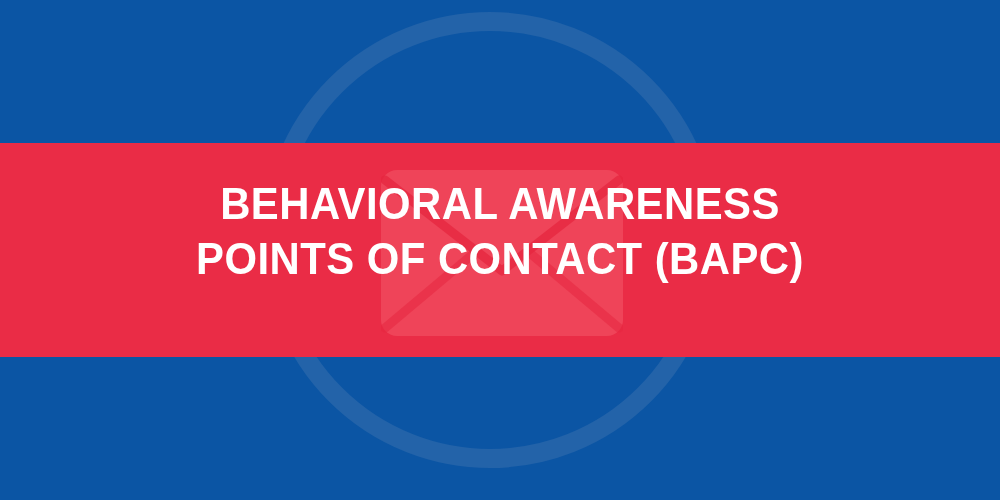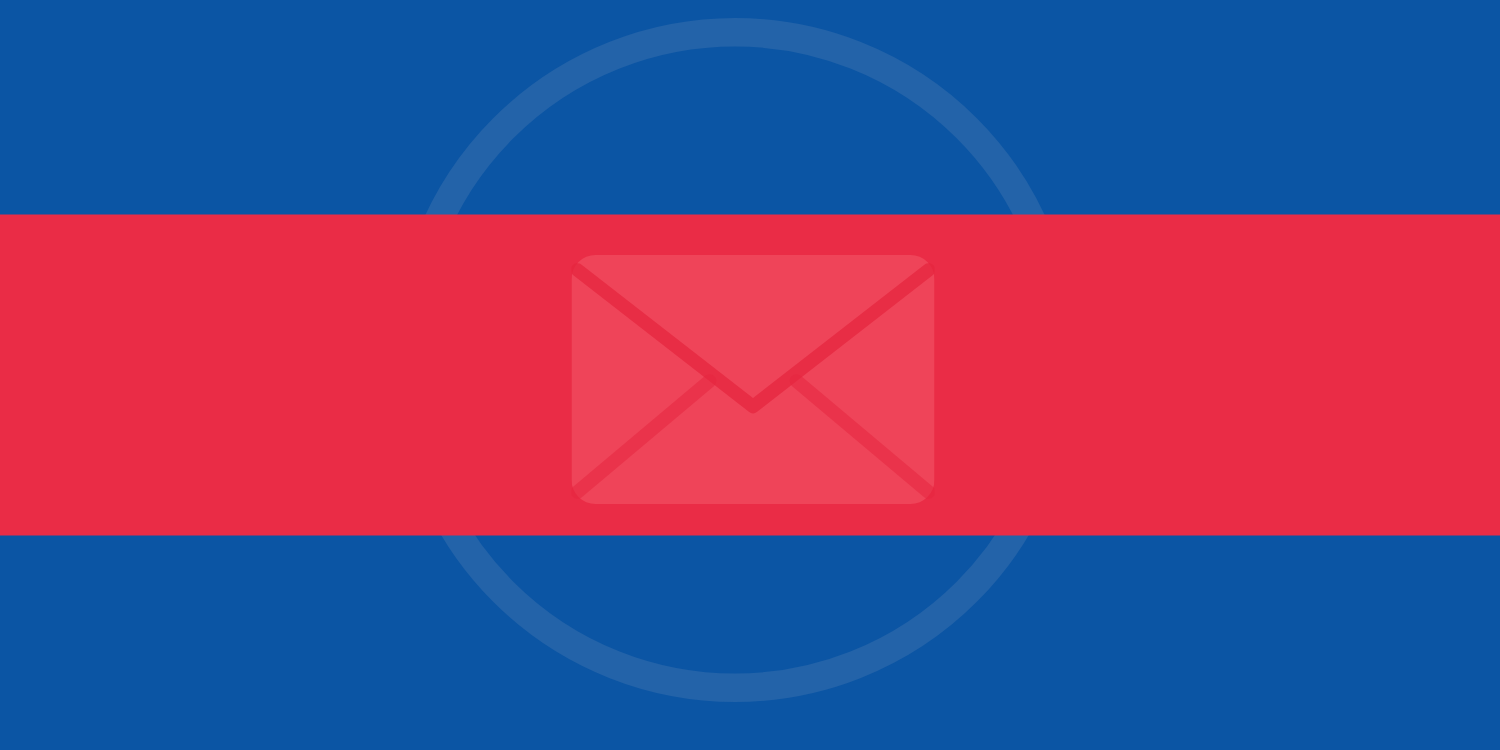--- a/index.html
+++ b/index.html
@@ -88,14 +88,18 @@
 
   <div class="envelope">
     <svg viewBox="0 0 242 166" xmlns="http://www.w3.org/2000/svg" aria-hidden="true">
       <rect x="0" y="0" width="242" height="166" rx="16" ry="16" fill="#ef4459"></rect>
       <path d="M4 10 L121 101 L238 10" fill="none" stroke="#e5263f" stroke-width="9" stroke-linejoin="round" stroke-linecap="round" opacity="0.75"></path>
       <path d="M4 158 L92 84" fill="none" stroke="#e5263f" stroke-width="9" stroke-linecap="round" opacity="0.55"></path>
       <path d="M238 158 L150 84" fill="none" stroke="#e5263f" stroke-width="9" stroke-linecap="round" opacity="0.55"></path>
     </svg>
   </div>
 
+  <div class="title-block">
+    <span class="title-line">BEHAVIORAL AWARENESS</span>
+    <span class="title-line">POINTS OF CONTACT (BAPC)</span>
+  </div>
 
 </div>
 
 </body></html>

